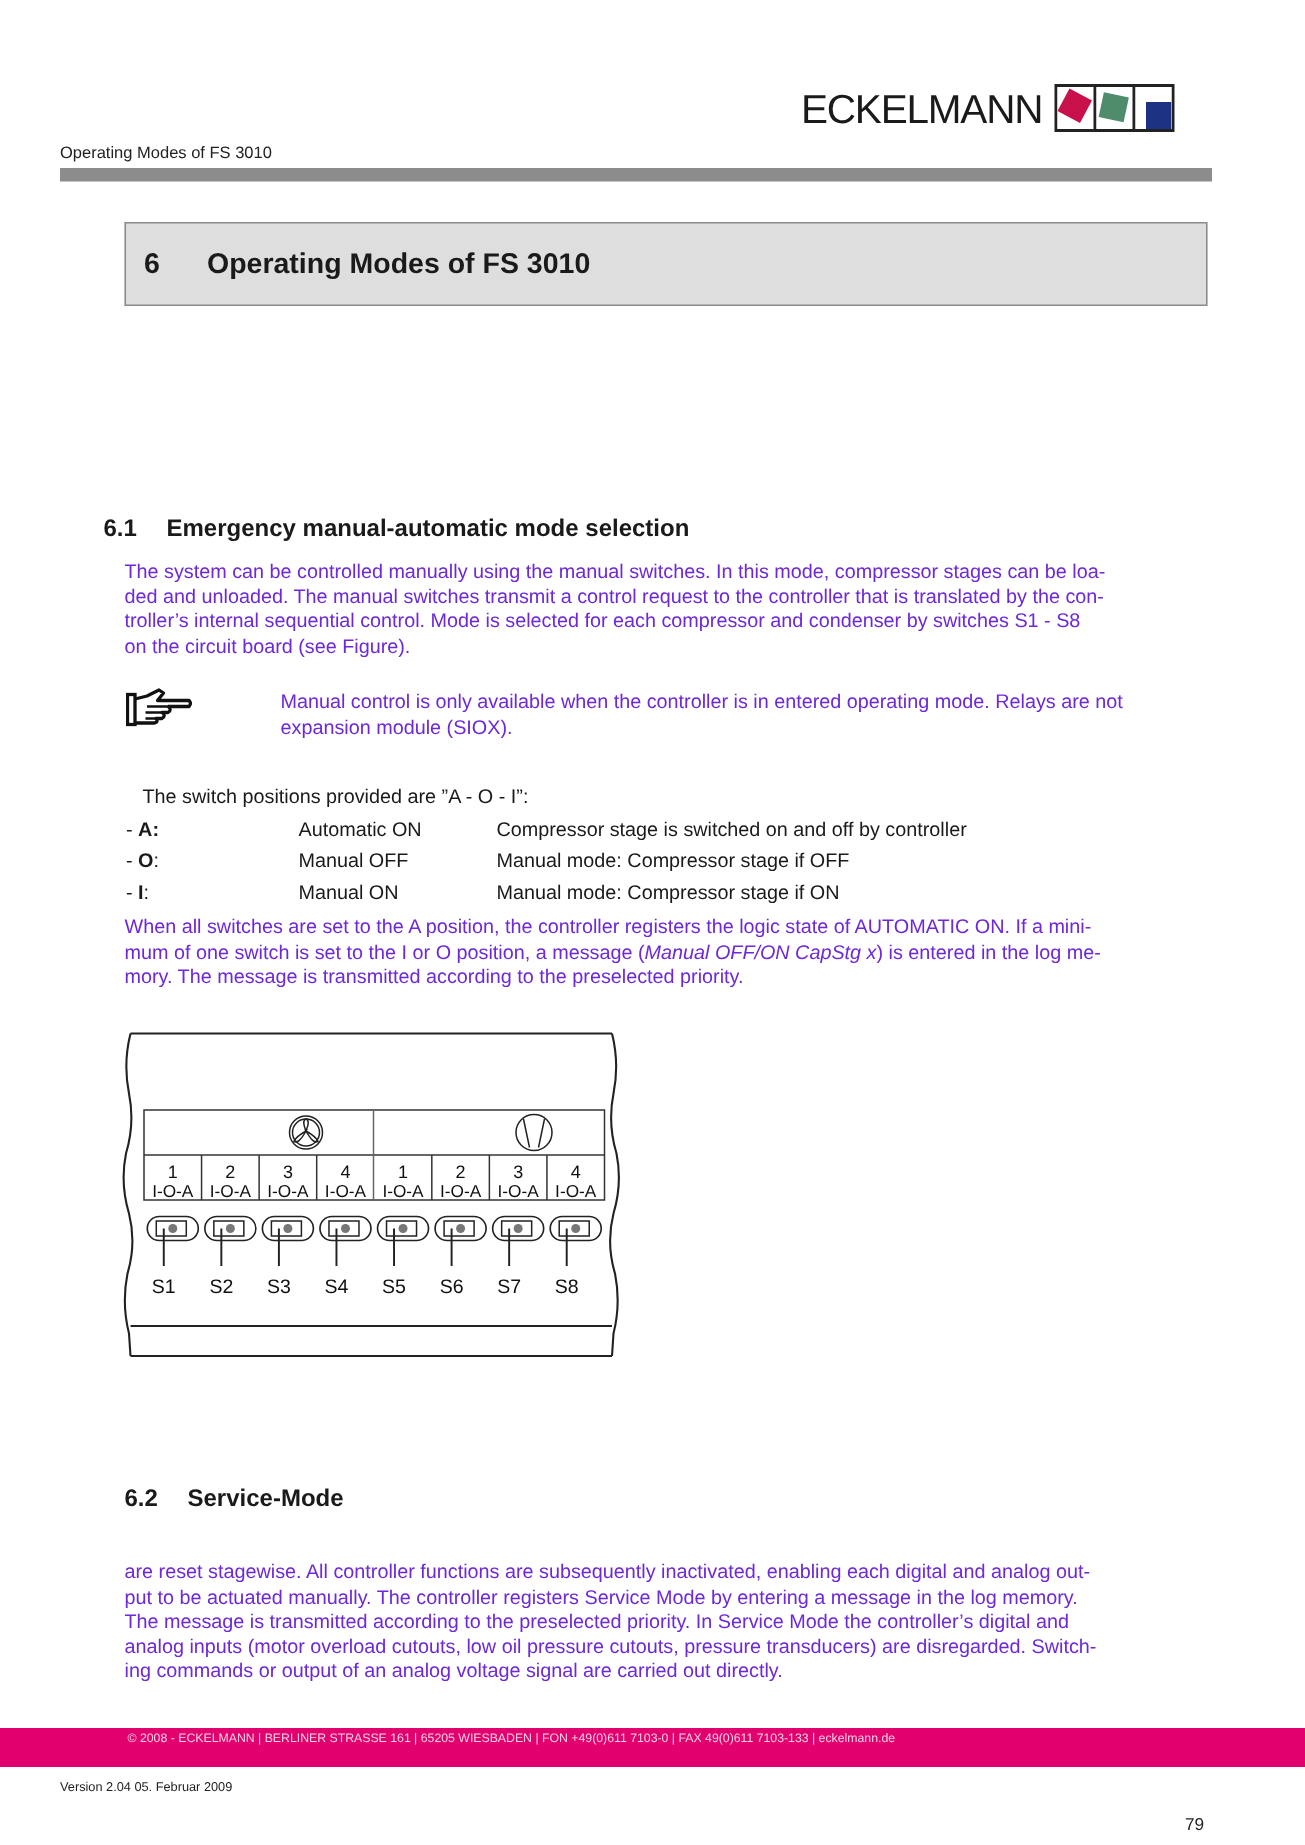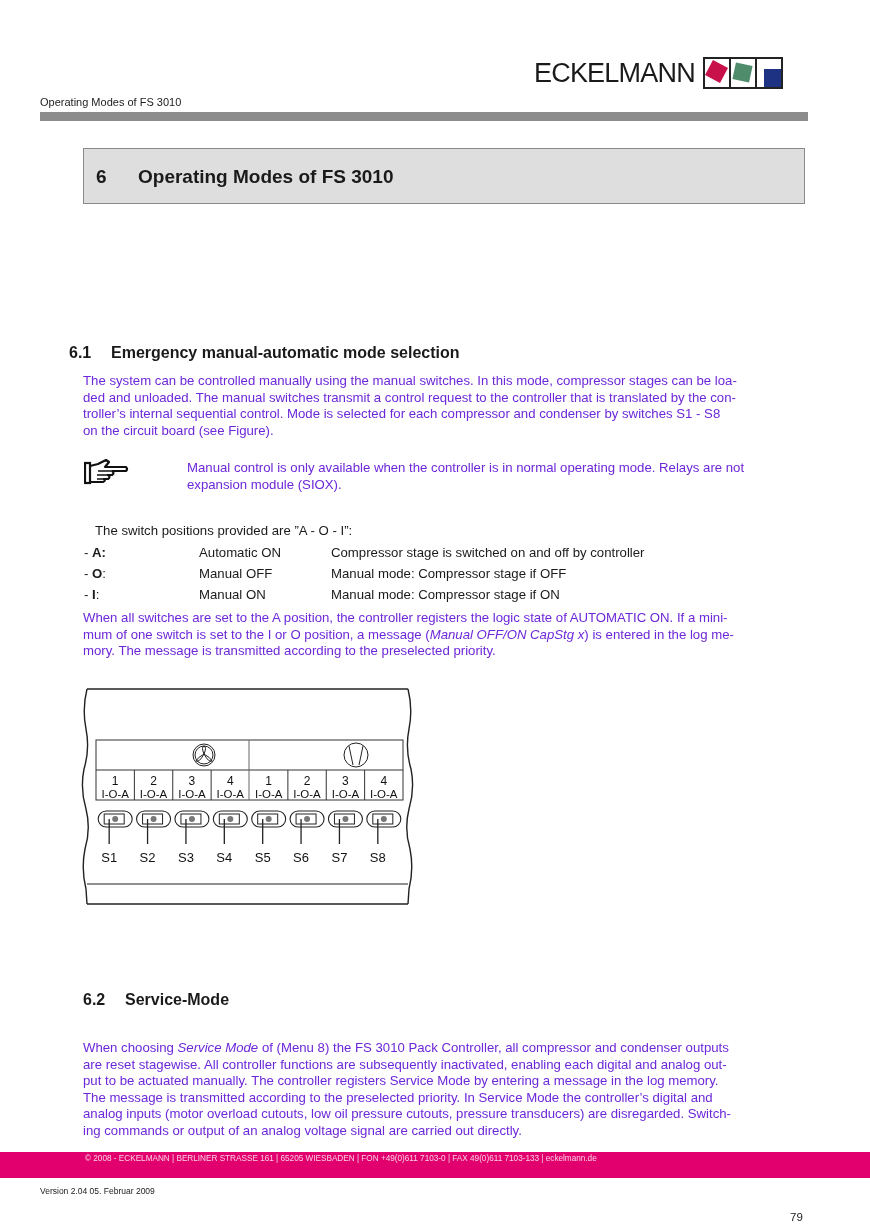--- a/index.html
+++ b/index.html
@@ -2,21 +2,21 @@
 <html><head>
 <meta charset="utf-8">
 <style>
   html, body { margin: 0; padding: 0; background: #ffffff; }
   body {
     width: 870px; height: 1230px; position: relative; overflow: hidden;
     font-family: "Liberation Sans", sans-serif; color: #1a1a1a;
   }
   .abs { position: absolute; }
   
-  .logo { left: 534px; top: 56px; height: 34px; display: flex; align-items: center; }
+  .logo { left: 534px; top: 56px; height: 34px; display: flex; align-items: flex-start; }
   .logo-text { font-size: 27px; letter-spacing: -0.8px; color: #1a1a1a; font-weight: normal; margin-right: 8px; line-height: 34px; }
   .logo-boxes { display: flex; border: 2px solid #222; height: 28px; }
   .logo-box { width: 24px; height: 28px; border-right: 2px solid #222; position: relative; overflow: hidden; background: #fff; }
   .logo-box:last-child { border-right: none; }
   .logo-box .diamond-red { position: absolute; left: 3px; top: 4px; width: 17px; height: 17px; background: #c8104a; transform: rotate(28deg); }
   .logo-box .diamond-green { position: absolute; left: 3px; top: 5px; width: 17px; height: 17px; background: #4e8c6c; transform: rotate(12deg); }
   .logo-box .square-blue { position: absolute; left: 7px; top: 10px; width: 17px; height: 18px; background: #1d3282; }
   .running-head { left: 40px; top: 96px; font-size: 11px; color: #222; }
   .grey-bar { left: 40px; top: 112px; width: 768px; height: 9px; background: #8c8c8c; }
   
@@ -81,21 +81,21 @@
 
 <div class="abs note-icon">
   <svg width="46" height="30" viewBox="0 0 46 30">
     <rect x="1" y="5" width="5" height="20" fill="none" stroke="#111" stroke-width="2.2"></rect>
     <path d="M6 8 L14 6 L22 2 L25 4 L21 9 L42 9 Q44 11 42 13 L28 13" fill="none" stroke="#111" stroke-width="2.2" stroke-linejoin="round"></path>
     <path d="M28 13 Q31 15 28 17 L24 17 Q27 19 24 21 L20 21 Q22 23 19 24 L6 24" fill="none" stroke="#111" stroke-width="2.2" stroke-linejoin="round"></path>
     <path d="M14 13 L28 13 M13 17 L24 17 M13 21 L20 21" fill="none" stroke="#111" stroke-width="1.6"></path>
   </svg>
 </div>
 <div class="abs para" style="left:187px; top:460px; width:630px;">
-  <div>Manual control is only available when the controller is in normal operating mode. Relays are not</div>
+  <div>Manual control is only available when the controller is in entered operating mode. Relays are not</div>
   <div>expansion module (SIOX).</div>
 </div>
 
 <div class="abs positions-intro">The switch positions provided are ”A - O - I”:</div>
 
 <div class="abs pos-row" style="top:545px;">
   <span class="c1"><span>- </span><b>A:</b><span></span></span>
   <span class="c2">Automatic ON</span>
   <span class="c3">Compressor stage is switched on and off by controller</span>
 </div>
@@ -231,21 +231,20 @@
         <text x="259.4375" y="178" text-anchor="middle" font-size="13" fill="#111">S7</text>
         <text x="297.8125" y="178" text-anchor="middle" font-size="13" fill="#111">S8</text>
       </g>
   </svg>
 </div>
 
 <div class="abs sec-head" style="left:83px; top:991px;">
   <span class="sec-num">6.2</span><span>Service-Mode</span>
 </div>
 <div class="abs para" style="left:83px; top:1040px; width:740px;">
-  <div><span>When choosing </span><i>Service Mode</i><span> of (Menu 8) the FS 3010 Pack Controller, all compressor and condenser outputs</span></div>
   <div>are reset stagewise. All controller functions are subsequently inactivated, enabling each digital and analog out-</div>
   <div>put to be actuated manually. The controller registers Service Mode by entering a message in the log memory.</div>
   <div>The message is transmitted according to the preselected priority. In Service Mode the controller’s digital and</div>
   <div>analog inputs (motor overload cutouts, low oil pressure cutouts, pressure transducers) are disregarded. Switch-</div>
   <div>ing commands or output of an analog voltage signal are carried out directly.</div>
 </div>
 
 <div class="abs footer-bar">
   <span class="footer-text">© 2008 - ECKELMANN | BERLINER STRASSE 161 | 65205 WIESBADEN | FON +49(0)611 7103-0 | FAX 49(0)611 7103-133 | eckelmann.de</span>
 </div>

